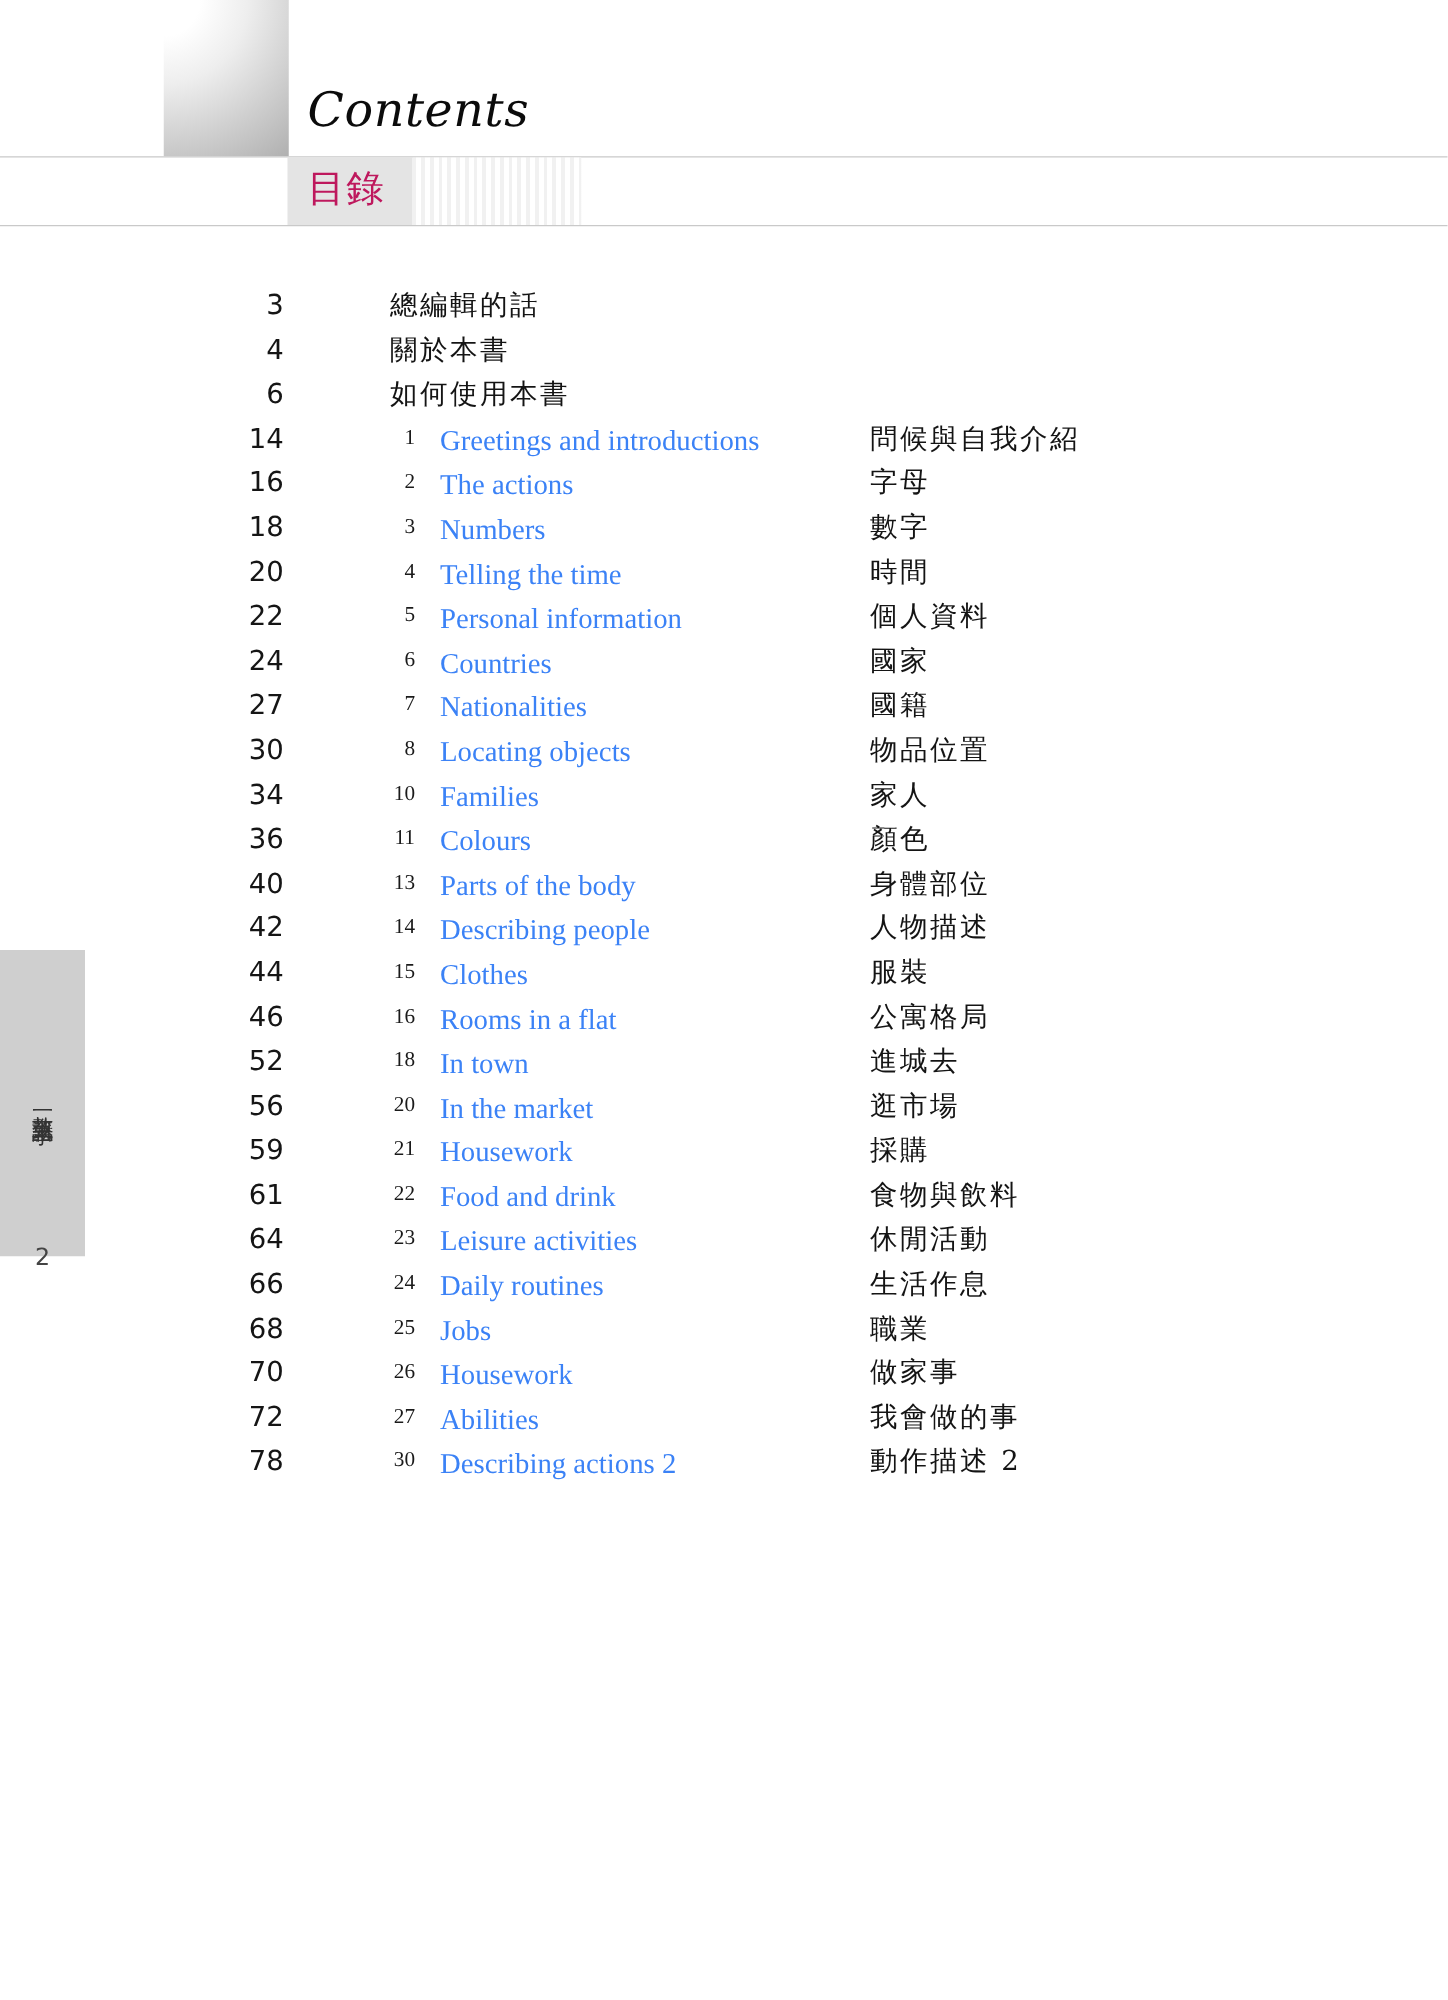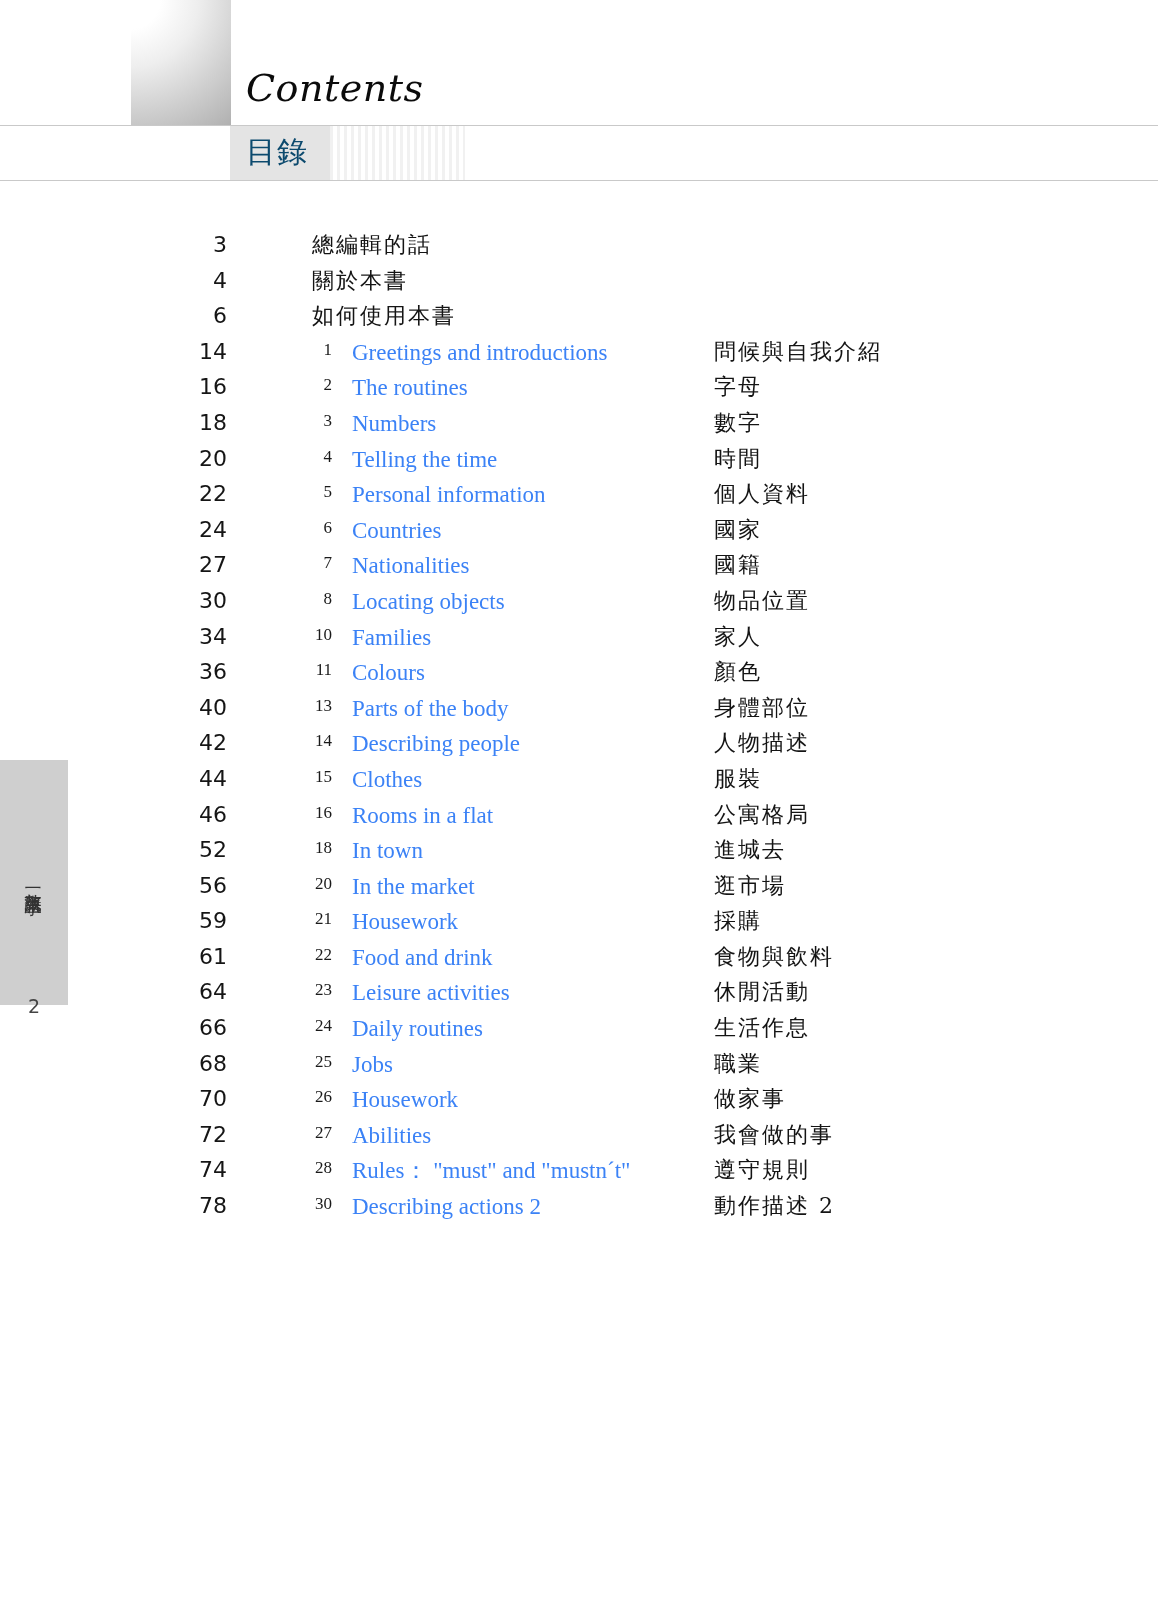--- a/index.html
+++ b/index.html
@@ -64,21 +64,21 @@
     height: 54px;
     background: #e4e4e4;
   }
   #subtitle-text {
     position: absolute;
     left: 246px;
     top: 134px;
     font-family: "DejaVu Sans", "Liberation Sans", sans-serif;
     font-size: 30px;
     font-weight: 500;
-    color: #0c4a6e;
+    color: #be185d;
     line-height: 1.2;
     letter-spacing: 1px;
     white-space: nowrap;
   }
   #subtitle-stripes {
     position: absolute;
     left: 330px;
     top: 126px;
     width: 135px;
     height: 54px;
@@ -161,21 +161,21 @@
     position: absolute;
     left: 352px;
     font-family: "Liberation Serif", "DejaVu Serif", serif;
     font-size: 23px;
     color: #3b82f6;
     line-height: 1;
     white-space: nowrap;
   }
   .col-zh {
     position: absolute;
-    left: 714px;
+    left: 696px;
     font-family: "DejaVu Serif", "Liberation Serif", serif;
     font-size: 22px;
     letter-spacing: 2px;
     color: #141414;
     line-height: 1;
     white-space: nowrap;
   }
   
   .toc-row.front .col-zh {
     left: 312px;
@@ -212,21 +212,21 @@
     </div>
     <div class="toc-row">
       <div class="col-page">14</div>
       <div class="col-num">1</div>
       <div class="col-en">Greetings and introductions</div>
       <div class="col-zh">問候與自我介紹</div>
     </div>
     <div class="toc-row">
       <div class="col-page">16</div>
       <div class="col-num">2</div>
-      <div class="col-en">The routines</div>
+      <div class="col-en">The actions</div>
       <div class="col-zh">字母</div>
     </div>
     <div class="toc-row">
       <div class="col-page">18</div>
       <div class="col-num">3</div>
       <div class="col-en">Numbers</div>
       <div class="col-zh">數字</div>
     </div>
     <div class="toc-row">
       <div class="col-page">20</div>
@@ -342,24 +342,18 @@
       <div class="col-en">Housework</div>
       <div class="col-zh">做家事</div>
     </div>
     <div class="toc-row">
       <div class="col-page">72</div>
       <div class="col-num">27</div>
       <div class="col-en">Abilities</div>
       <div class="col-zh">我會做的事</div>
     </div>
     <div class="toc-row">
-      <div class="col-page">74</div>
-      <div class="col-num">28</div>
-      <div class="col-en">Rules： "must" and "mustn´t"</div>
-      <div class="col-zh">遵守規則</div>
-    </div>
-    <div class="toc-row">
       <div class="col-page">78</div>
       <div class="col-num">30</div>
       <div class="col-en">Describing actions 2</div>
       <div class="col-zh">動作描述 2</div>
     </div>
   </div>
 
 </body></html>

